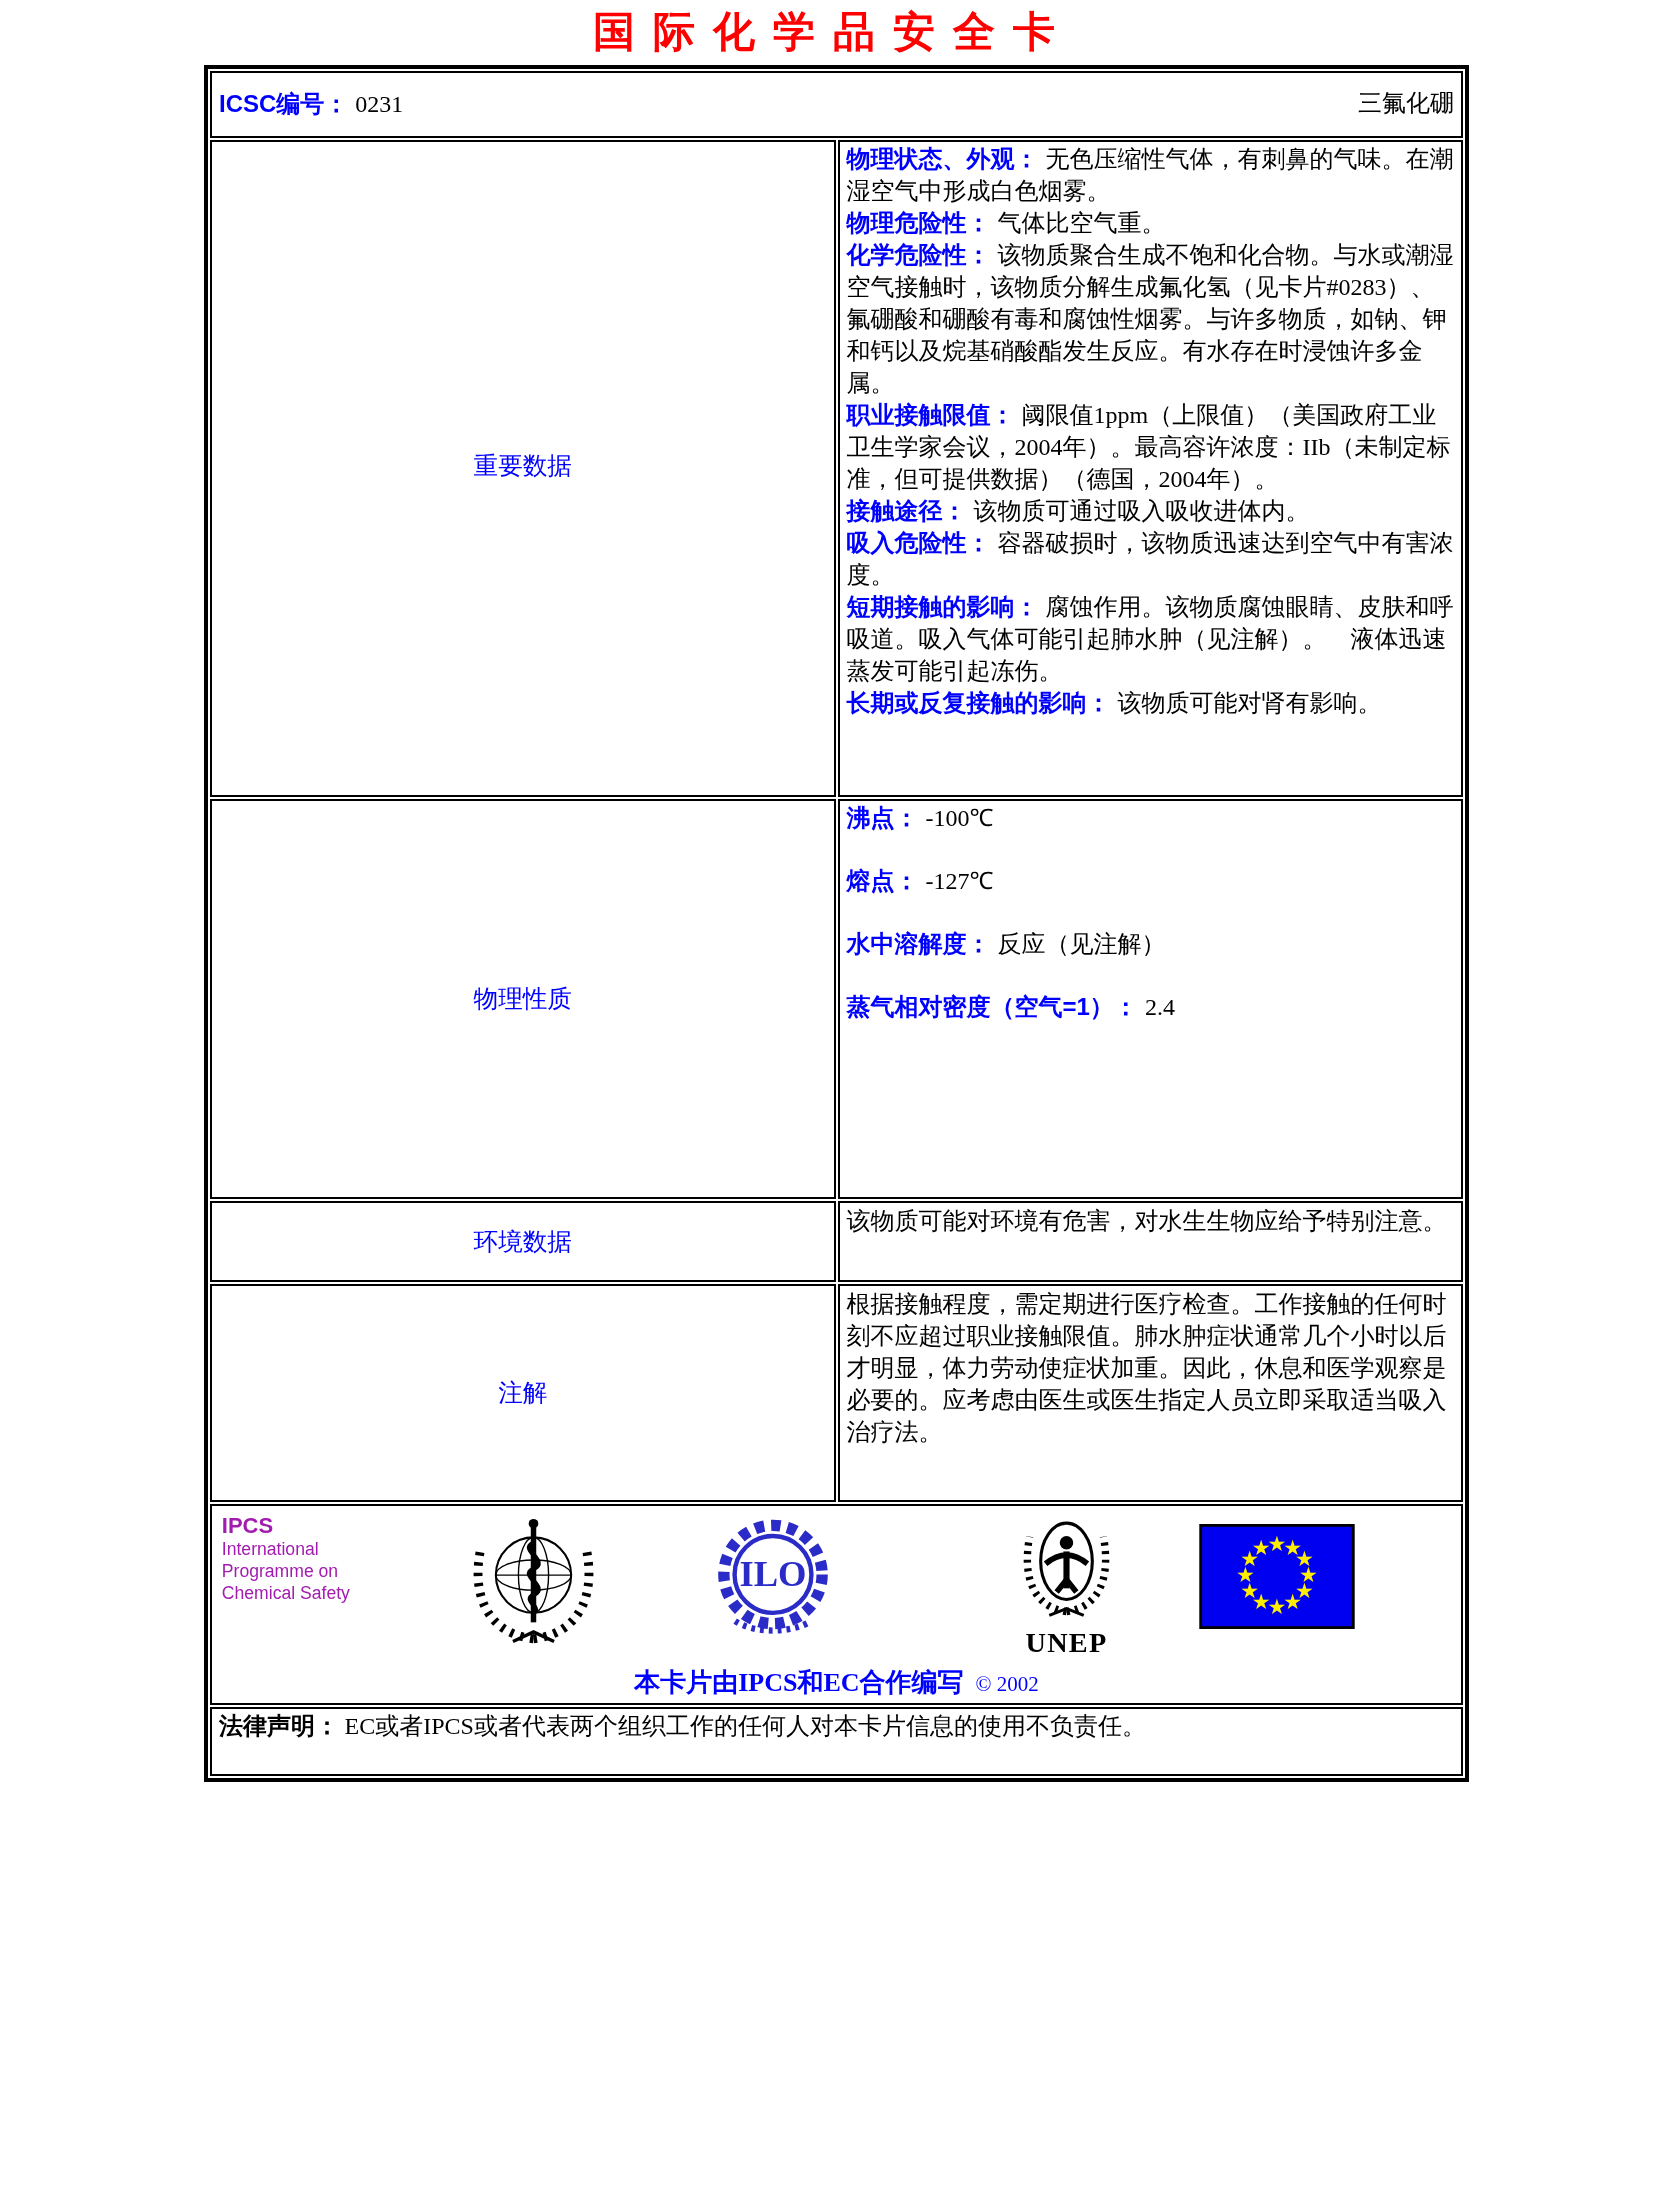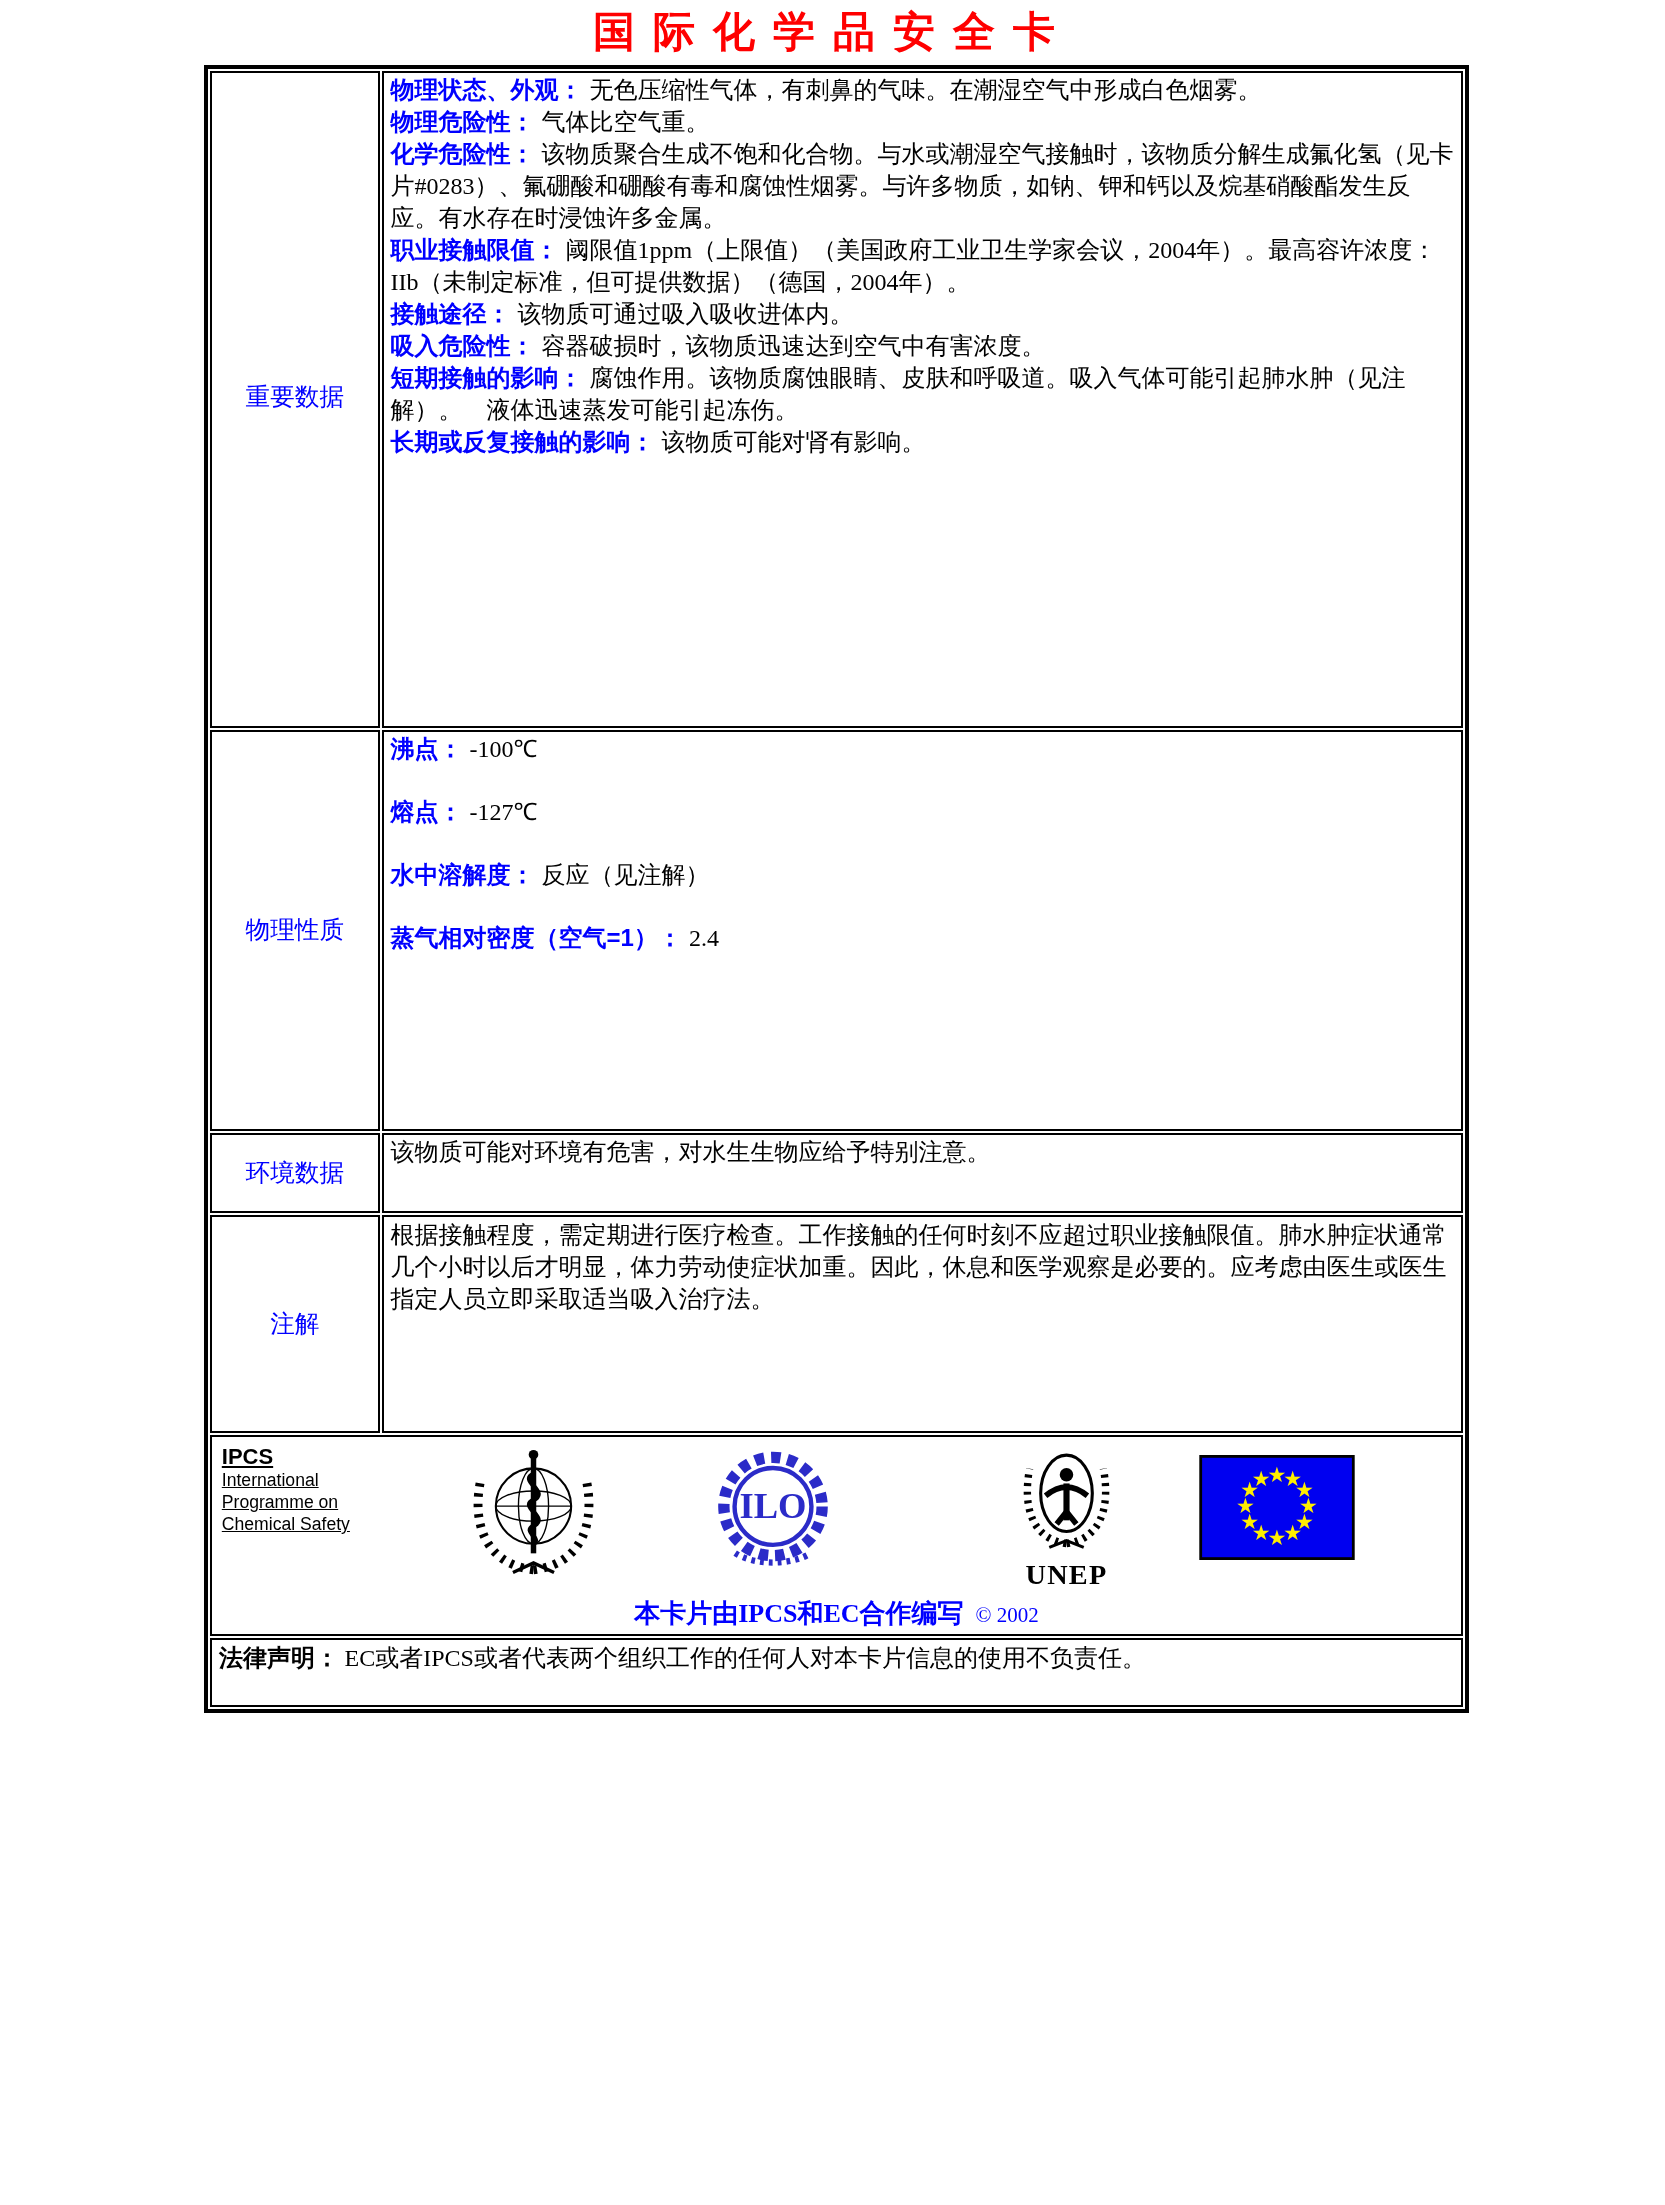--- a/index.html
+++ b/index.html
@@ -58,21 +58,21 @@
   .hdr-row { font-size: 24px; line-height: 31px; }
   .hdr-left  { float: left; }
   .hdr-right { float: right; font-family: "Liberation Serif", serif; color:#000; }
   .hdr-num { color:#000; font-family:"Liberation Serif", serif; }
   .prop-line { margin-bottom: 31px; }
   .prop-line:last-child { margin-bottom: 12px; }
   .footer-wrap { position: relative; height: 197px; width: 100%; }
   .ipcs-block {
     position: absolute; left: 9.8px; top: 7px;
     font-family: "Liberation Sans", sans-serif;
-    font-size: 17.6px; line-height: 22px; color:#000000;text-decoration:underline;
+    font-size: 17.6px; line-height: 22px; color:#a21caf;
   }
   .ipcs-acronym { font-size: 22px; font-weight: 700; line-height: 25px; }
   .logo { position: absolute; }
   .credit-line {
     position: absolute; left: 0; bottom: 2.8px; width: 100%;
     text-align: center;
     color: #0000FF;
     font-size: 26px; font-weight: 700;
     font-family: "Liberation Serif", serif;
   }
@@ -87,20 +87,30 @@
 </head>
 <body>
 
 <div class="page">
 
   <div class="doc-title">国际化学品安全卡</div>
 
   <table class="card">
 
     <tbody>
+        <tr>
+      <td class="cell" colspan="2" style="height:60px; vertical-align:middle;">
+        <div class="hdr-row">
+          <span class="hdr-left">
+            <span class="inline-label">ICSC编号：</span><span class="hdr-num">0231</span>
+          </span>
+          <span class="hdr-right">三氟化硼</span>
+        </div>
+      </td>
+    </tr>
 
     <tr>
       <td class="cell labelcell" style="height:650px;font-family:Liberation Mono, monospace;">重要数据</td>
       <td class="cell">
         <div><span class="inline-label">物理状态、外观：</span><span>无色压缩性气体，有刺鼻的气味。在潮湿空气中形成白色烟雾。</span></div>
         <div><span class="inline-label">物理危险性：</span><span>气体比空气重。</span></div>
         <div><span class="inline-label">化学危险性：</span><span>该物质聚合生成不饱和化合物。与水或潮湿空气接触时，该物质分解生成氟化氢（见卡片#0283）、氟硼酸和硼酸有毒和腐蚀性烟雾。与许多物质，如钠、钾和钙以及烷基硝酸酯发生反应。有水存在时浸蚀许多金属。</span></div>
         <div><span class="inline-label">职业接触限值：</span><span>阈限值1ppm（上限值）（美国政府工业卫生学家会议，2004年）。最高容许浓度：IIb（未制定标准，但可提供数据）（德国，2004年）。</span></div>
         <div><span class="inline-label">接触途径：</span><span>该物质可通过吸入吸收进体内。</span></div>
         <div><span class="inline-label">吸入危险性：</span><span>容器破损时，该物质迅速达到空气中有害浓度。</span></div>

